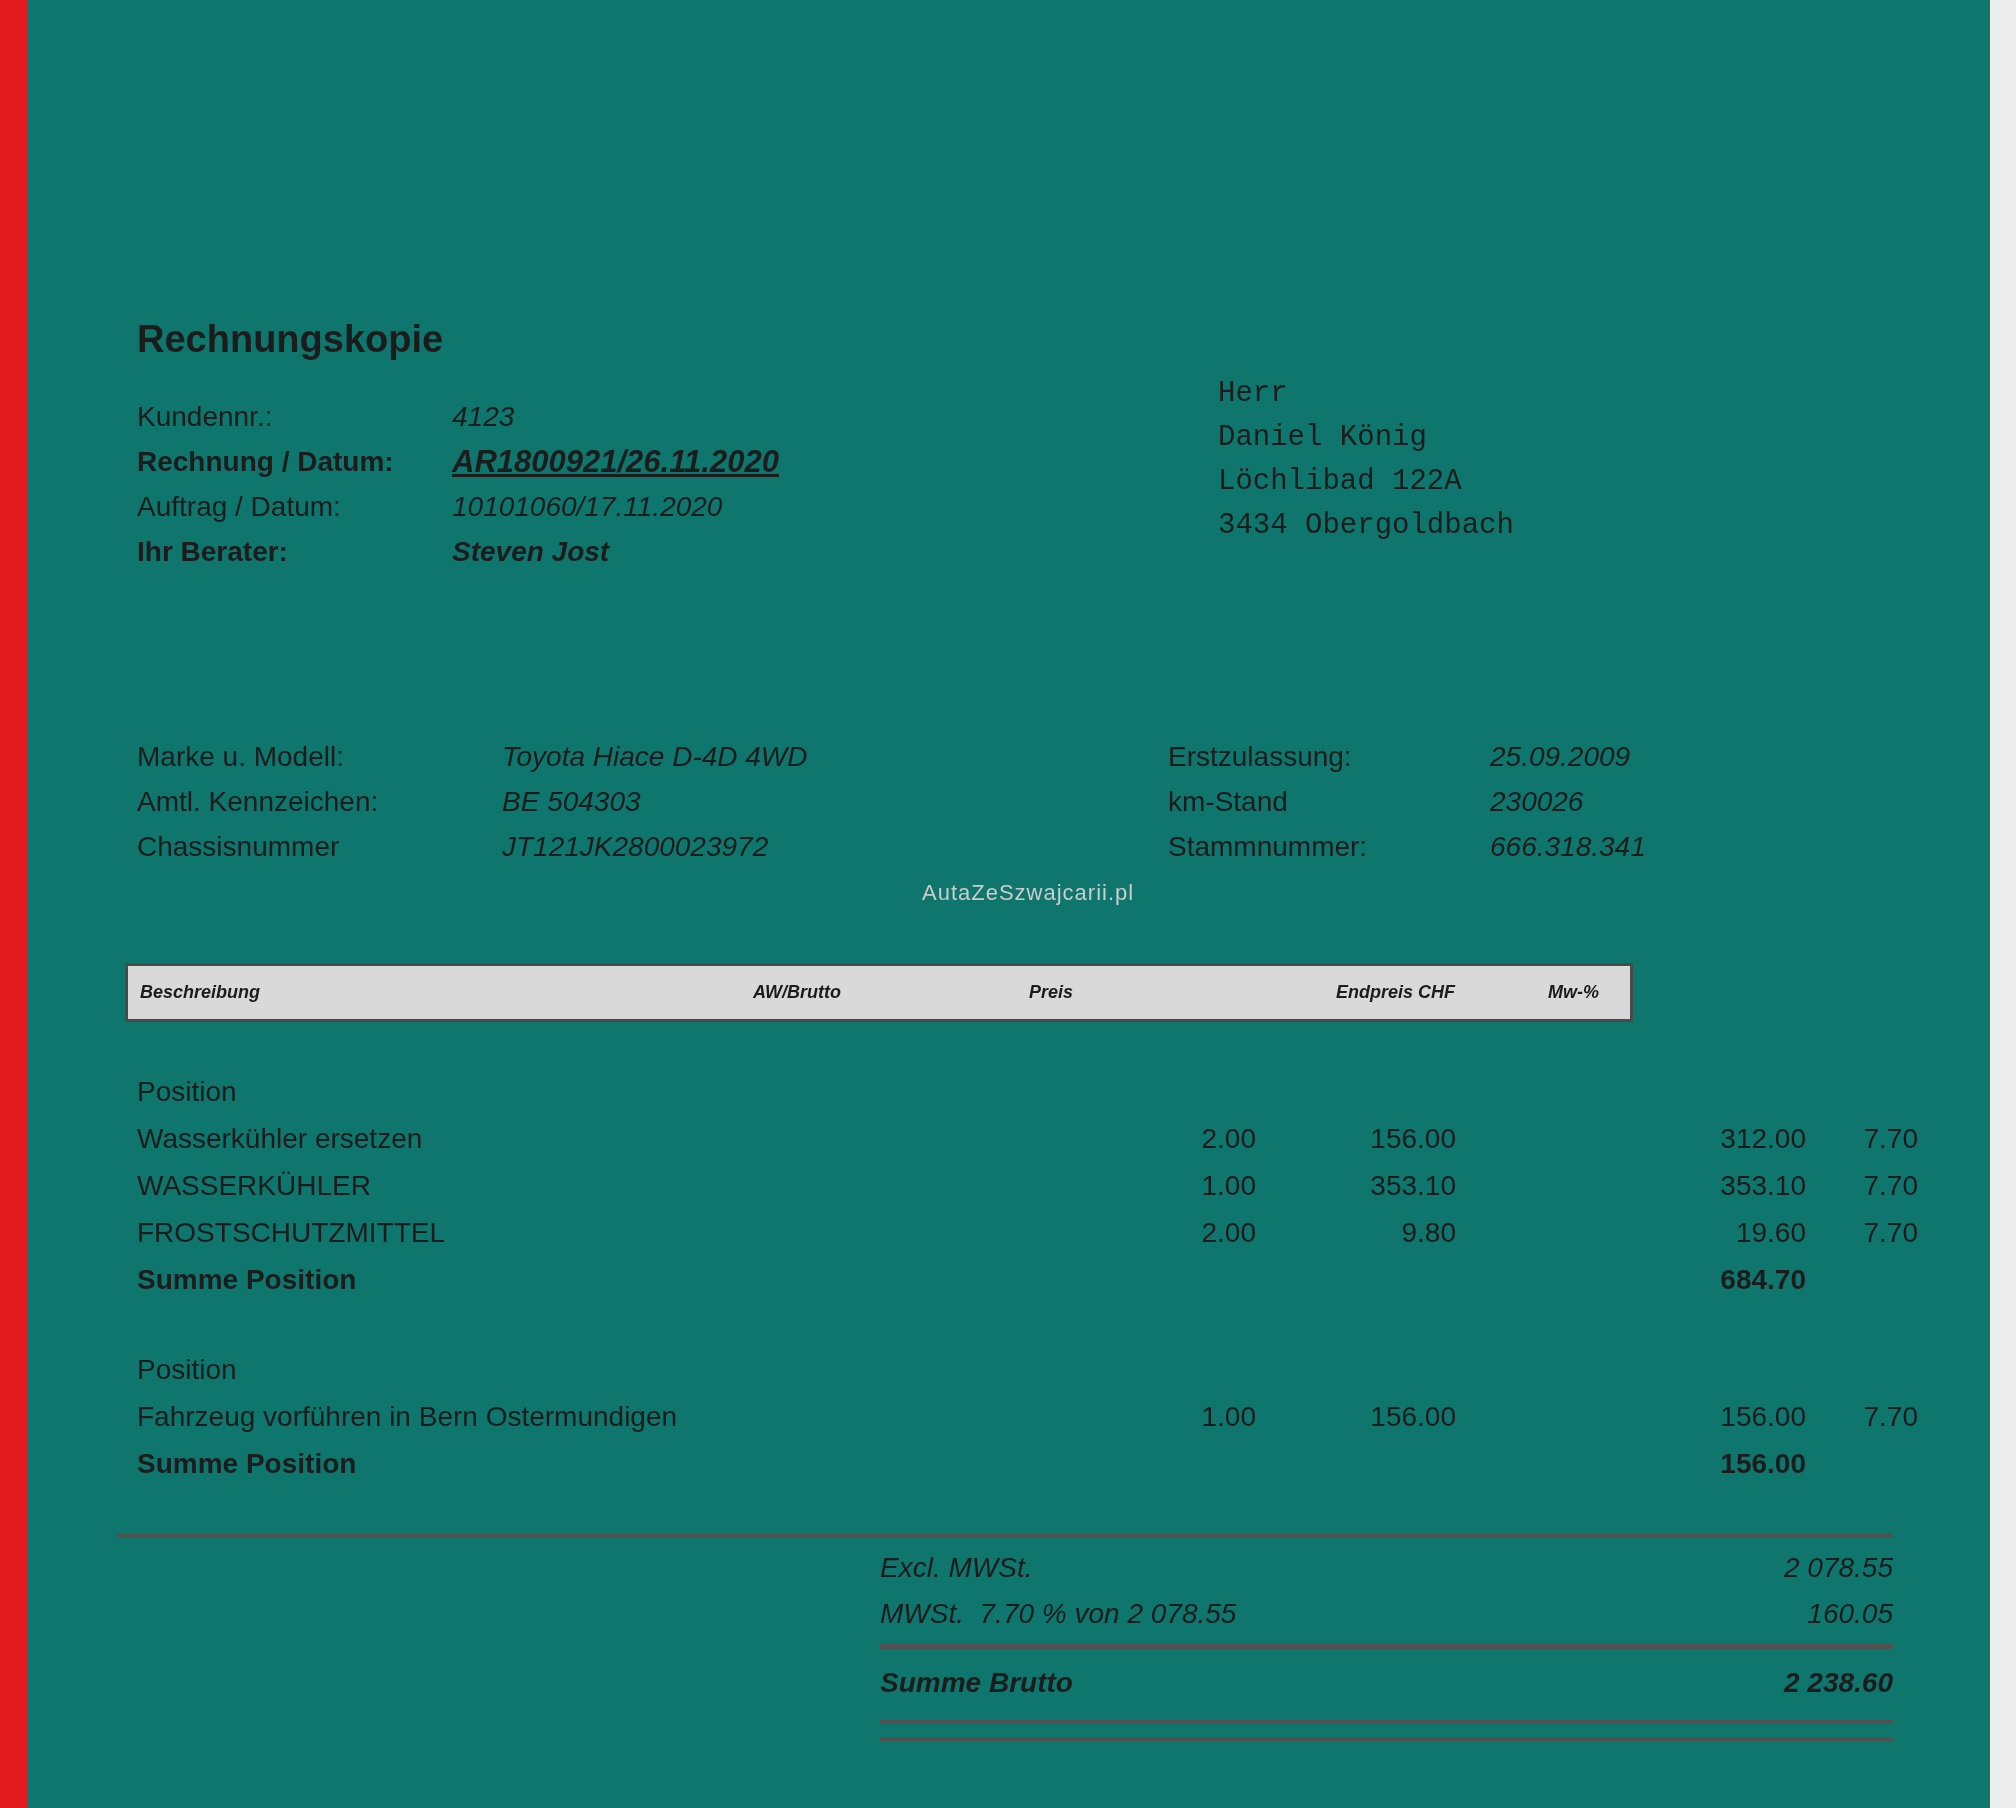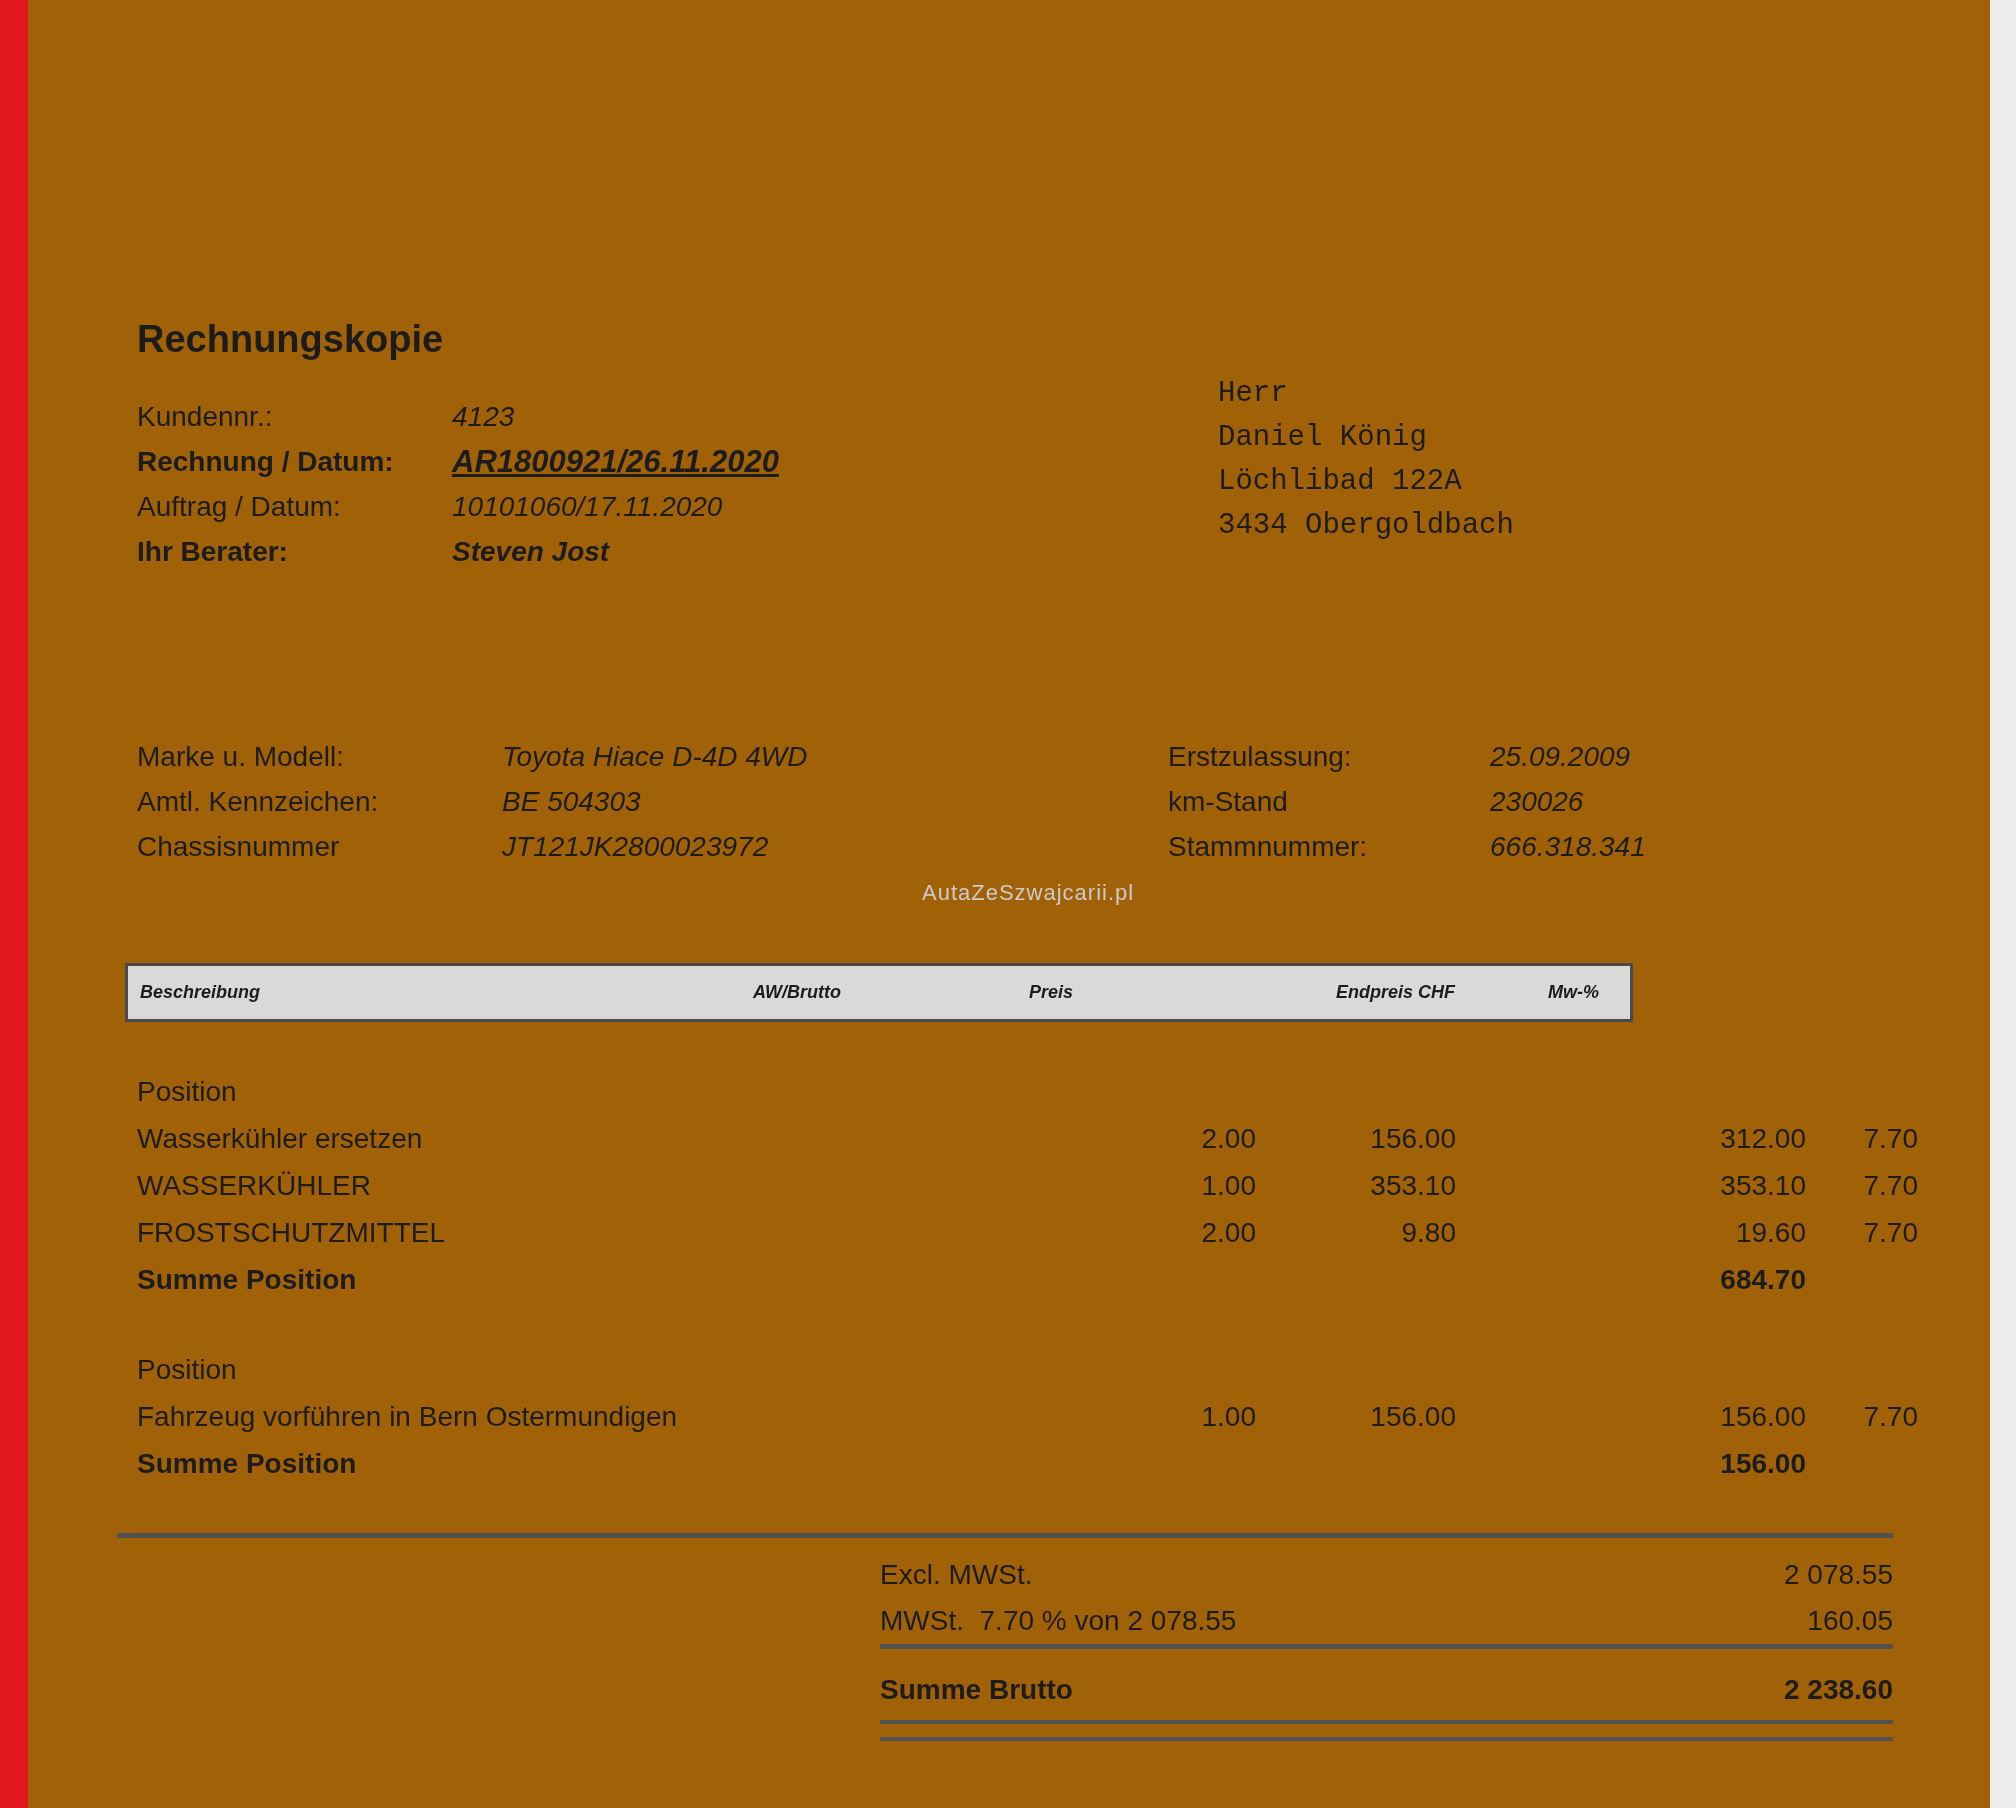--- a/index.html
+++ b/index.html
@@ -1,17 +1,17 @@
 <!DOCTYPE html>
 <html><head>
 <meta charset="utf-8">
 <style>
   html,body{margin:0;padding:0;background:#ffffff;}
   .page{
-    position:relative;width:2016px;height:1808px;background:#a16207;
+    position:relative;width:2016px;height:1808px;background:#0f766e;
     font-family:"Liberation Sans",sans-serif;color:#1c1c1c;overflow:hidden;
   }
   .redbar{position:absolute;left:0;top:0;width:28px;height:1808px;background:#e2191d;}
   .graybar{position:absolute;right:0;top:0;width:26px;height:1808px;background:#ececec;}
 
   .title{position:absolute;left:137px;top:318px;font-size:38px;font-weight:bold;}
 
   .kv-block{position:absolute;font-size:28px;}
   .kv-row{display:grid;height:45px;align-items:center;gap:32px;}
   .meta .kv-row{grid-template-columns:283px auto;}
@@ -34,21 +34,21 @@
          background:#d9d9d9;border:3px solid #4a4a4a;font-size:18px;
          font-style:italic;font-weight:bold;gap:32px;}
   .tbody{position:absolute;left:125px;top:1068px;width:1824px;font-size:28px;}
   .trow{height:47px;}
   .gap{height:43px;}
   .cl{text-align:left;}
   .cr{text-align:right;}
 
   .rule-top{position:absolute;left:117px;top:1533px;width:1776px;height:5px;background:#515151;}
   .totals{position:absolute;left:880px;top:1552px;width:1013px;font-size:28px;}
-  .trow2{display:flex;justify-content:space-between;align-items:center;height:46px;}
+  .trow2{display:flex;justify-content:space-between;align-items:flex-start;height:46px;font-style:italic;}
   .pre{white-space:pre;}
   .trule{height:5px;background:#515151;}
   .trule-thin{height:4px;background:#515151;}
   .mt18{margin-top:18px;}
   .mt7{margin-top:7px;}
   .mt13{margin-top:13px;}
 </style>
 </head>
 <body>
 

